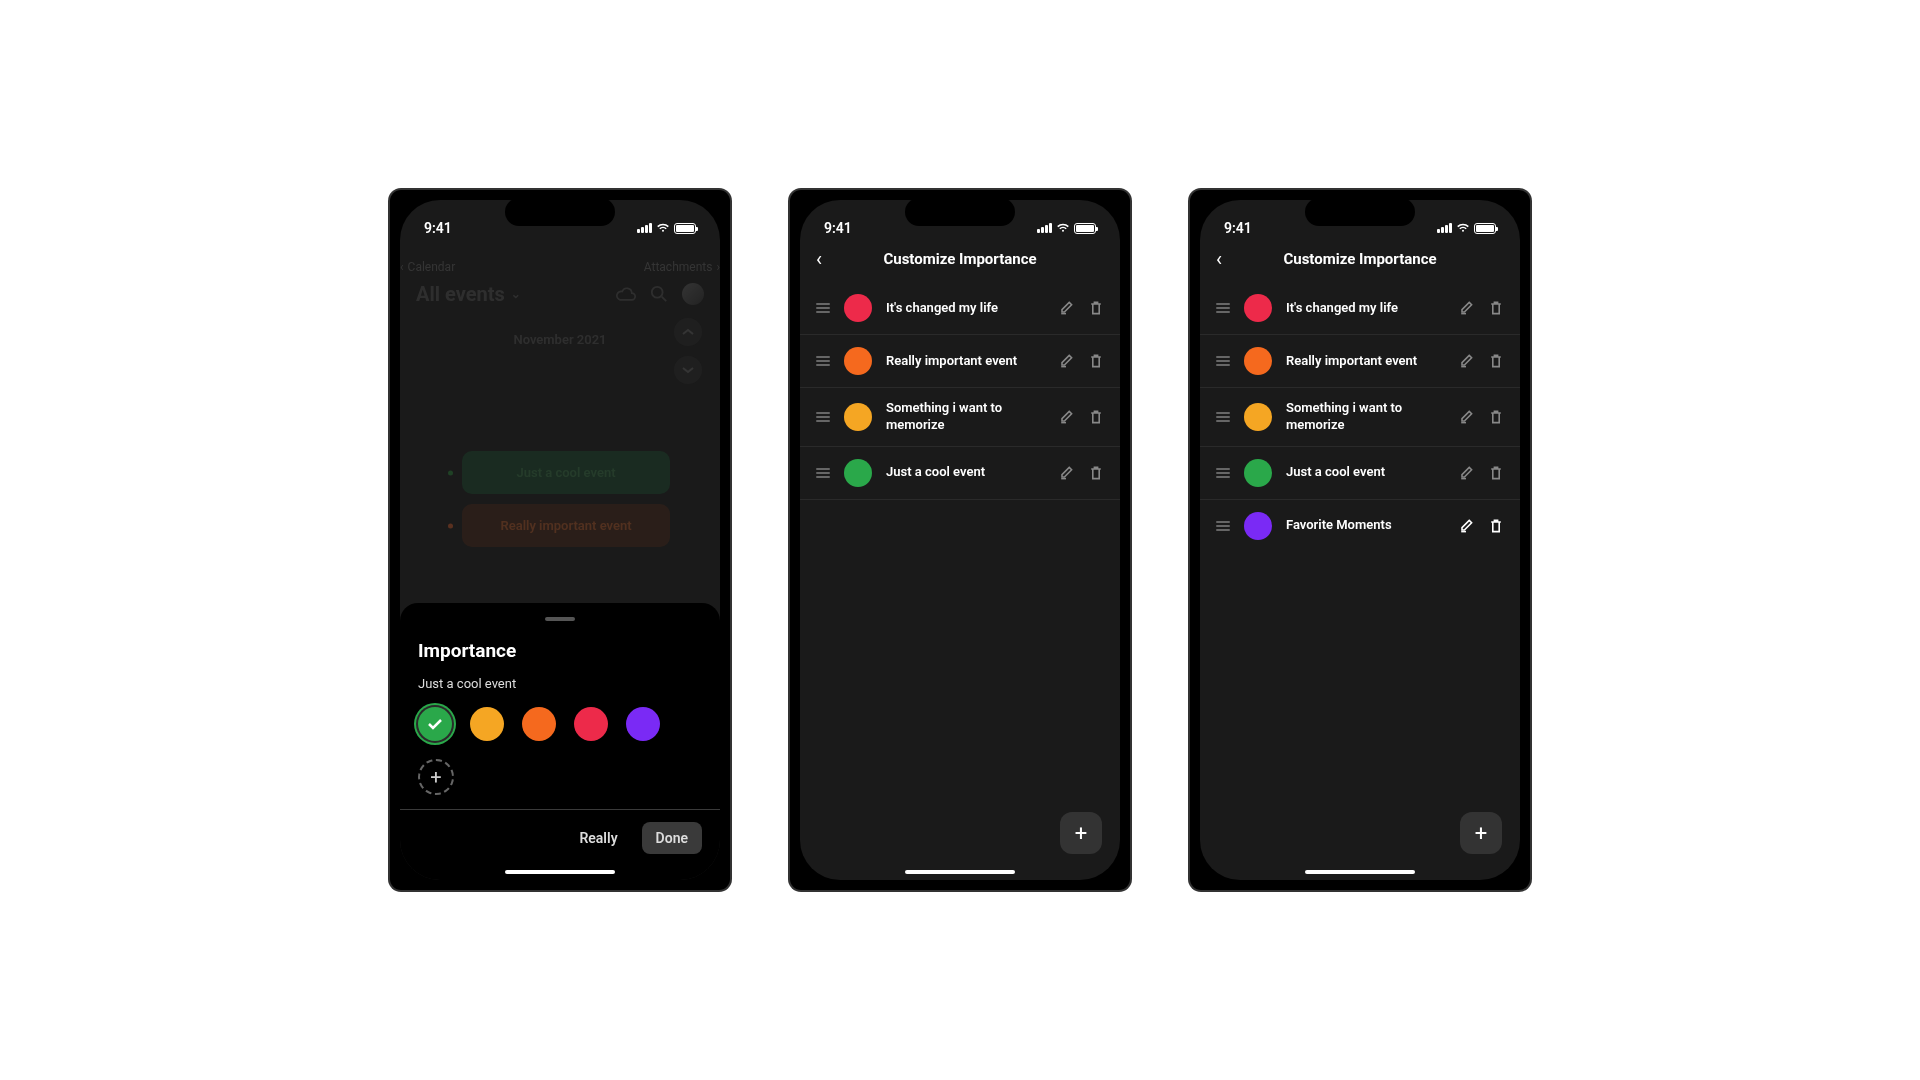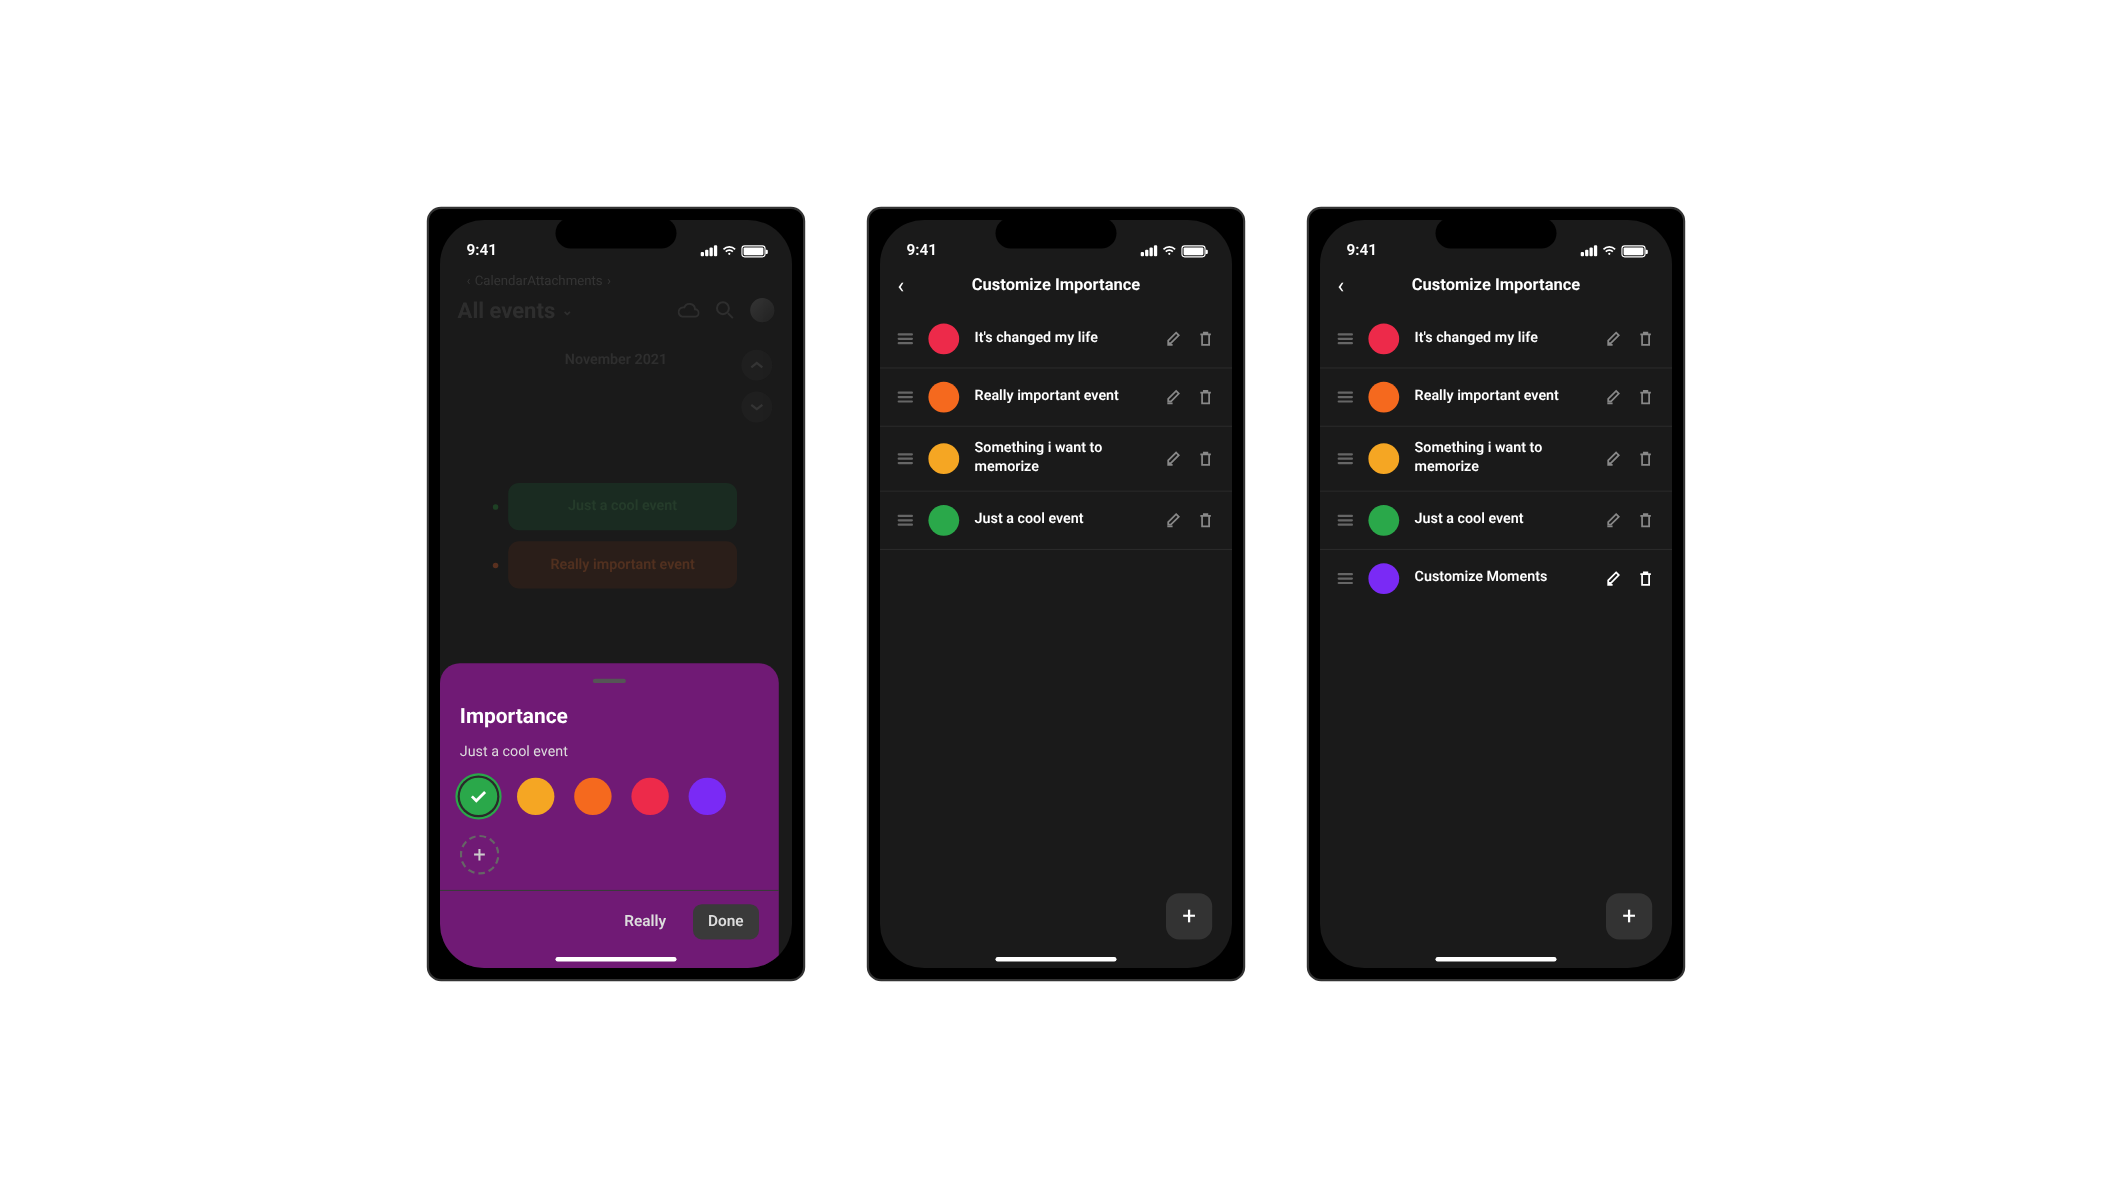--- a/index.html
+++ b/index.html
@@ -57,41 +57,41 @@
 .signal-bars { display: flex; gap: 1px; align-items: flex-end; }
 .signal-bars span { width: 3px; background: #fff; border-radius: 1px; }
 .signal-bars span:nth-child(1){height:4px;} .signal-bars span:nth-child(2){height:6px;}
 .signal-bars span:nth-child(3){height:8px;} .signal-bars span:nth-child(4){height:10px;}
 .wifi { width:14px; height:10px; }
 .battery { width:22px; height:11px; border:1px solid #fff; border-radius:3px; position:relative; }
 .battery::after { content:''; position:absolute; right:-3px; top:3px; width:2px; height:4px; background:#fff; border-radius:0 1px 1px 0; }
 .battery::before { content:''; position:absolute; left:1px; top:1px; right:1px; bottom:1px; background:#fff; border-radius:1px; }
 
 
-.nav-top { display:flex; justify-content:flex-start; padding:4px 24px; font-size:12px; color:#666; }
+.nav-top { display:flex; justify-content:space-between; padding:4px 0; font-size:12px; color:#666;margin-top:12px; }
 .nav-left, .nav-right { display:flex; align-items:center; gap:4px; }
 .header-row { display:flex; justify-content:space-between; align-items:center; padding:4px 16px 8px; }
 .header-title { color:#555; font-size:20px; font-weight:700; display:flex; align-items:center; gap:6px; }
 .header-icons { display:flex; gap:14px; align-items:center; }
 .icon-dim { color:#555; }
 .avatar { width:22px; height:22px; border-radius:50%; background:linear-gradient(135deg,#666,#333); }
 .month-label { text-align:center; color:#555; font-size:13px; font-weight:600; padding:18px 0 2px; }
 .nav-arrows { position:absolute; right:18px; top:118px; display:flex; flex-direction:column; gap:10px; }
 .arrow-btn { width:28px; height:28px; border-radius:50%; background:#2a2a2a; display:flex; align-items:center; justify-content:center; color:#666; }
 .dimmed { opacity:0.35; }
 .event-pill { margin:12px 50px 10px 62px; padding:14px 16px; border-radius:10px; font-size:13px; font-weight:600; text-align:center; position:relative; }
 .event-pill::before { content:''; position:absolute; left:-14px; top:50%; transform:translateY(-50%); width:5px; height:5px; border-radius:50%; }
 .pill-green { background:#1a4d2e; color:#3a7a4a; }
 .pill-green::before { background:#2a8a3a; }
 .pill-orange { background:#4a2818; color:#b85a2a; margin-top:0; }
 .pill-orange::before { background:#d05a2a; }
 
 .sheet {
-  position:absolute; bottom:0; left:0; right:12px;
-  background:#701a75; border-radius:18px 18px 0 0;
+  position:absolute; bottom:0; left:0; right:0;
+  background:#000000; border-radius:18px 18px 0 0;
   padding:14px 18px 26px;
 }
 .sheet-handle { width:30px; height:4px; background:#555; border-radius:2px; margin:0 auto 18px; }
 .sheet-title { color:#fff; font-size:19px; font-weight:700; margin-bottom:14px; }
 .sheet-sub { color:#ddd; font-size:13px; margin-bottom:16px; }
 .color-row { display:flex; gap:18px; margin-bottom:18px; }
 .color-dot { width:34px; height:34px; border-radius:50%; display:flex; align-items:center; justify-content:center; }
 .color-dot.selected { box-shadow:0 0 0 2px #2a2a2a, 0 0 0 4px currentColor; }
 .add-circle { width:36px; height:36px; border-radius:50%; border:2px dashed #666; display:flex; align-items:center; justify-content:center; color:#ccc; font-size:20px; margin-bottom:14px; }
 .sheet-actions { display:flex; justify-content:flex-end; gap:10px; border-top:1px solid #3a3a3a; padding-top:12px; margin:0 -18px; padding-left:18px; padding-right:18px; }
@@ -444,21 +444,21 @@
             </span>
           </div>
         </div>
         <div class="list-row no-border">
           <div class="drag-handle">
             <span></span>
             <span></span>
             <span></span>
           </div>
           <div class="color-circle" style="background:#7a2af5"></div>
-          <div class="row-label">Customize Moments</div>
+          <div class="row-label">Favorite Moments</div>
           <div class="row-actions active">
             <span>
               <svg width="16" height="16" viewBox="0 0 20 20">
                 <path d="M14 3l3 3-9 9H5v-3l9-9z" fill="none" stroke="#fff" stroke-width="2"></path>
                 <line x1="4" y1="17" x2="10" y2="17" stroke="#fff" stroke-width="2"></line>
               </svg>
             </span>
             <span>
               <svg width="16" height="16" viewBox="0 0 20 20">
                 <path d="M4 5h12M8 5V3h4v2M6 5v12h8V5" fill="none" stroke="#fff" stroke-width="2"></path>

